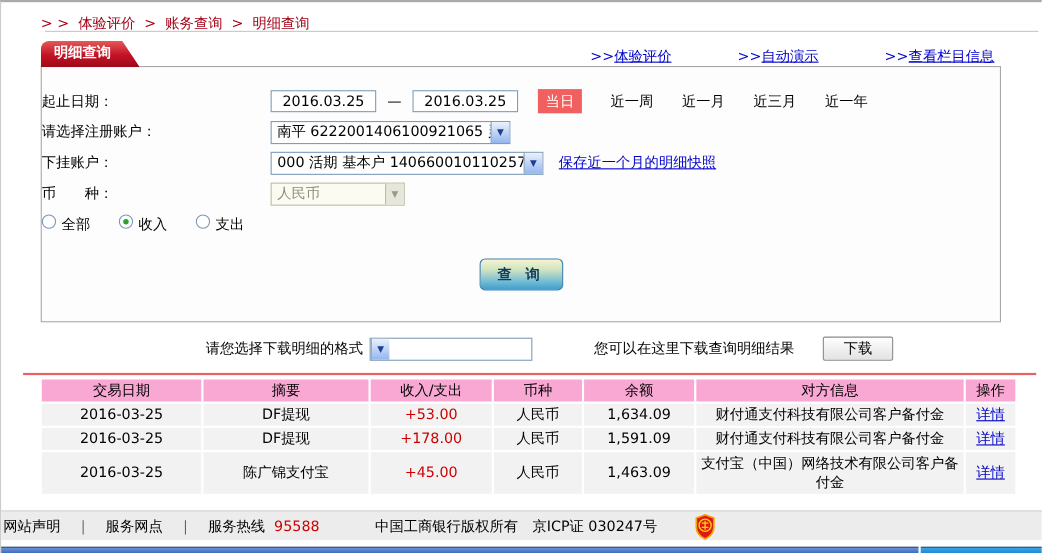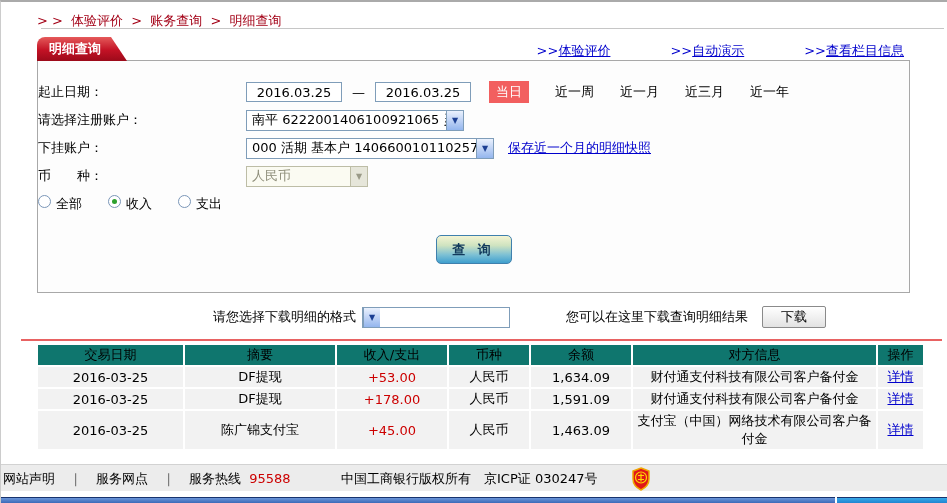--- a/index.html
+++ b/index.html
@@ -71,34 +71,34 @@
   .radio.checked::after { content:""; position:absolute; inset:3px; border-radius:50%; background:#2da02d; }
 
   .query-row { text-align:center; margin-top:20px; }
   .query-btn {
     width:76px; height:29px; border:1px solid #3f80ad; border-radius:5px; cursor:pointer;
     background:linear-gradient(180deg,#f4f4d2 0%,#cfe3c0 35%,#7cc0d4 70%,#3f9fce 100%);
     font:inherit; font-weight:bold; color:#123a5c; letter-spacing:4px;
   }
 
   
-  .dlrow { display:flex; align-items:center; margin-top:12px; height:24px;padding-left:26px; }
+  .dlrow { display:flex; align-items:center; margin-top:12px; height:24px; }
   .dl-label { margin-left:186px; white-space:nowrap; }
   .dlrow .xpselect { margin-left:6px; }
   .dl-hint { margin-left:56px; white-space:nowrap; }
   .dl-btn {
-    margin-left:14px; width:64px; height:22px; border:1px solid #8a8a8a; border-radius:2px; cursor:pointer;
+    margin-left:26px; width:64px; height:22px; border:1px solid #8a8a8a; border-radius:2px; cursor:pointer;
     background:linear-gradient(180deg,#ffffff,#e2e2e2); font:inherit; color:#000;
   }
 
   .redline { margin:10px 5px 0 20px; border-top:2px solid #e86262; }
 
   
   table.results { margin:2px 0 0 35px; border-collapse:separate; border-spacing:2px; table-layout:fixed; width:877px; }
-  table.results th { background:#0f766e; font-weight:normal; height:18px; }
+  table.results th { background:#f9a8d4; font-weight:normal; height:18px; }
   table.results td { background:#f2f2f2; height:20px; }
   table.results th, table.results td { text-align:center; padding:1px 2px; overflow:hidden; }
   .amt { color:#cc0000; }
   .detail-link { color:#0000cc; text-decoration:underline; cursor:pointer; }
 
   
   .footer-bar {
     position:absolute; left:0; top:462px; width:947px; height:27px;
     background:#ececec; border-top:1px solid #d2d2d2;
   }

